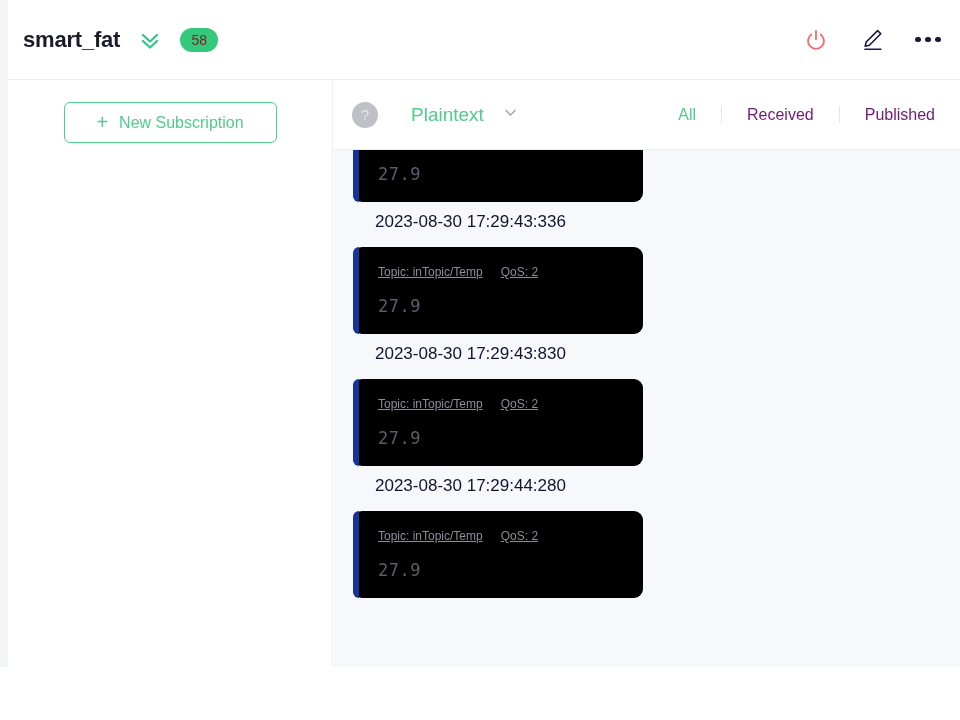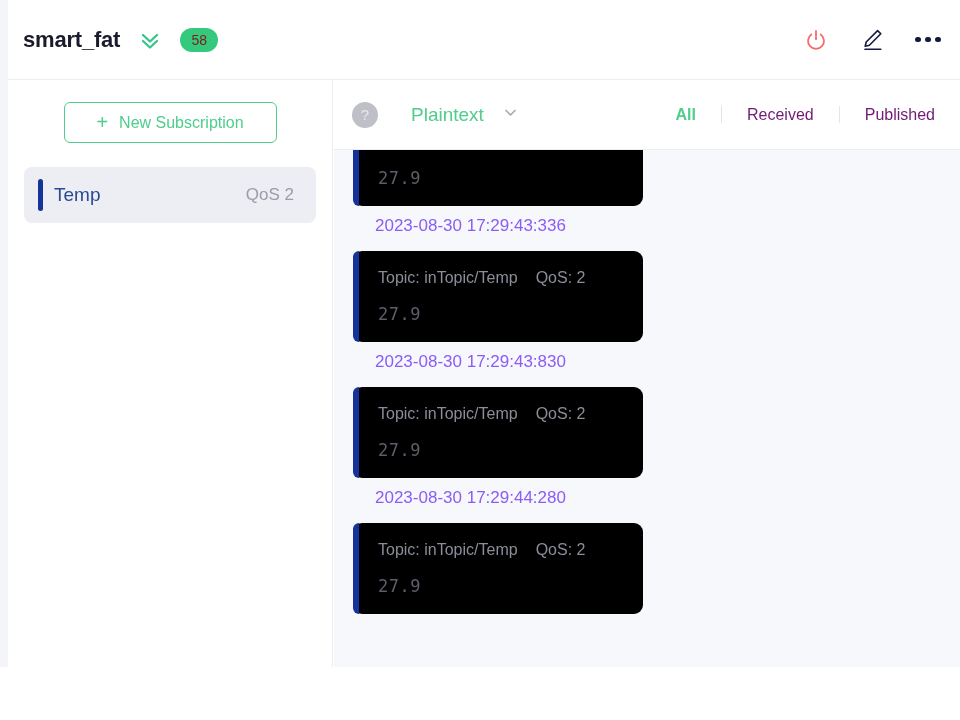--- a/index.html
+++ b/index.html
@@ -243,21 +243,21 @@
     align-items: center;
     padding-right: 0px;
   }
   .filter-tab {
     font-size: 16px;
     color: #701a75;
     padding: 0 25px;
     white-space: nowrap;
     cursor: pointer;
   }
-  .filter-tab.active { color: #4ecd8c; font-weight: bold; }
+  .filter-tab.active { color: #4ecd8c; }
   .tab-sep {
     width: 1px;
     height: 17px;
     background: #e3e4ec;
     flex: 0 0 auto;
   }
 
   
   .msg-list {
     position: relative;
@@ -289,40 +289,41 @@
     left: 0; top: 0;
     width: 6px;
     height: 100%;
     border-radius: 9px 0 0 9px;
     background: #16339c;
   }
 
   .bubble-head {
     display: flex;
     align-items: baseline;
-    font-size: 16px;
+    font-size: 12px;
     color: #8b8e99;
     white-space: nowrap;
+    text-decoration: underline;
   }
   .bubble-topic { }
   .bubble-qos { margin-left: 18px; }
 
   .bubble-payload {
     margin-top: 17px;
     font-family: "DejaVu Sans Mono", monospace;
     font-size: 17px;
     color: #5c5f6b;
     letter-spacing: 0.5px;
   }
 
   .msg-time {
     margin-top: 10px;
     padding-left: 22px;
     font-size: 17px;
-    color: #8b5cf6;
+    color: #0f172a;
     white-space: nowrap;
   }
 </style>
 </head>
 <body>
 
 <div class="app">
 
   <div class="rail-strip"></div>
 
@@ -368,27 +369,20 @@
 
   <div class="sub-panel">
 
     <div class="new-sub-wrap">
       <button class="new-sub-btn">
         <span class="plus-glyph">+</span>
         <span>New Subscription</span>
       </button>
     </div>
 
-    <div class="sub-list">
-      <div class="sub-item">
-        <span class="sub-accent"></span>
-        <span class="sub-name">Temp</span>
-        <span class="sub-qos">QoS 2</span>
-      </div>
-    </div>
   </div>
 
   <div class="msg-panel">
 
     <div class="msg-toolbar">
 
       <span class="help-icon">?</span>
 
       <span class="format-select">
         <span class="format-label">Plaintext</span>

